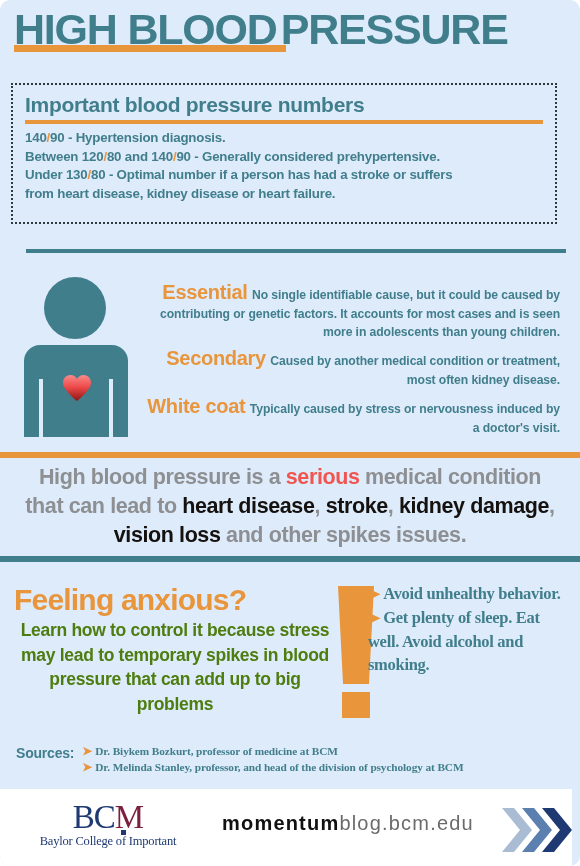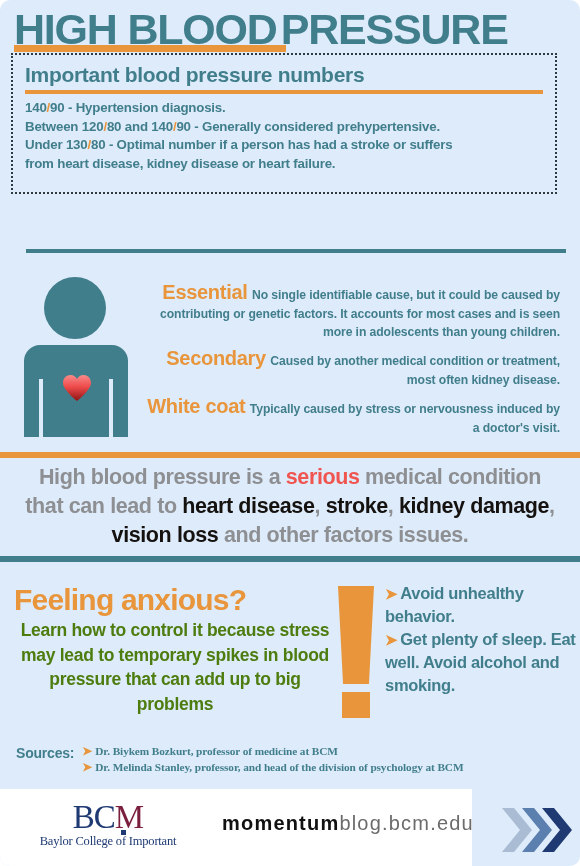--- a/index.html
+++ b/index.html
@@ -41,21 +41,21 @@
     left: 14px;
     top: 45px;
     width: 272px;
     height: 7px;
     background: #e8953c;
   }
 
   
   .numbers-box {
     position: absolute;
-    left: 11px; top: 53px;
+    left: 11px; top: 83px;
     width: 546px;
     height: 141px;
     border: 2px dotted #2f3a3f;
     box-sizing: border-box;
     padding: 6px 12px 0 12px;
   }
   .numbers-title {
     font-size: 21px;
     font-weight: bold;
     color: #417e8c;
@@ -215,27 +215,28 @@
     clip-path: polygon(0 0, 100% 0, 86% 100%, 14% 100%);
   }
   .excl-dot {
     position: absolute;
     left: 4px; top: 106px;
     width: 28px; height: 26px;
     background: #e8953c;
   }
   .tips {
     position: absolute;
-    left: 385px; top: 582px;
+    left: 368px; top: 582px;
     width: 196px;
     font-size: 16.5px;
     font-weight: bold;
     color: #417e8c;
     line-height: 23px;
     letter-spacing: -0.3px;
+    font-family: Liberation Serif, serif;
   }
   .arrow {
     color: #e8953c;
     font-size: 15px;
     margin-right: 3px;
   }
 
   
   .sources {
     position: absolute;
@@ -262,21 +263,21 @@
     line-height: 16px;
     letter-spacing: -0.1px;
     white-space: nowrap;
   }
   .source-line .arrow { font-size: 12px; }
 
   
   .footer {
     position: absolute;
     left: 0; top: 789px;
-    width: 472px; height: 77px;
+    width: 572px; height: 77px;
     background: #ffffff;
   }
   .bcm-logo {
     position: absolute;
     left: 38px; top: 10px;
     text-align: center;
     width: 140px;
   }
   .bcm-mark {
     font-family: "Liberation Serif", serif;
@@ -368,21 +369,21 @@
       <span class="type-desc">Caused by another medical condition or treatment, most often kidney disease.</span>
     </div>
     <div class="type-item">
       <span class="type-name">White coat</span>
       <span class="type-desc">Typically caused by stress or nervousness induced by a doctor's visit.</span>
     </div>
   </div>
 
   <div class="band-orange"></div>
 
-  <div class="statement"><span>High blood pressure is a </span><span class="st-red">serious</span><span> medical condition that can lead to </span><span class="st-black">heart disease</span><span>, </span><span class="st-black">stroke</span><span>, </span><span class="st-black">kidney damage</span><span>, </span><span class="st-black">vision loss</span><span> and other factors issues.</span></div>
+  <div class="statement"><span>High blood pressure is a </span><span class="st-red">serious</span><span> medical condition that can lead to </span><span class="st-black">heart disease</span><span>, </span><span class="st-black">stroke</span><span>, </span><span class="st-black">kidney damage</span><span>, </span><span class="st-black">vision loss</span><span> and other spikes issues.</span></div>
 
   <div class="band-teal"></div>
 
   <div class="anx-title">Feeling anxious?</div>
   <div class="anx-body">Learn how to control it because stress may lead to temporary spikes in blood pressure that can add up to big problems</div>
 
   <div class="excl">
     <div class="excl-bar"></div>
     <div class="excl-dot"></div>
   </div>

